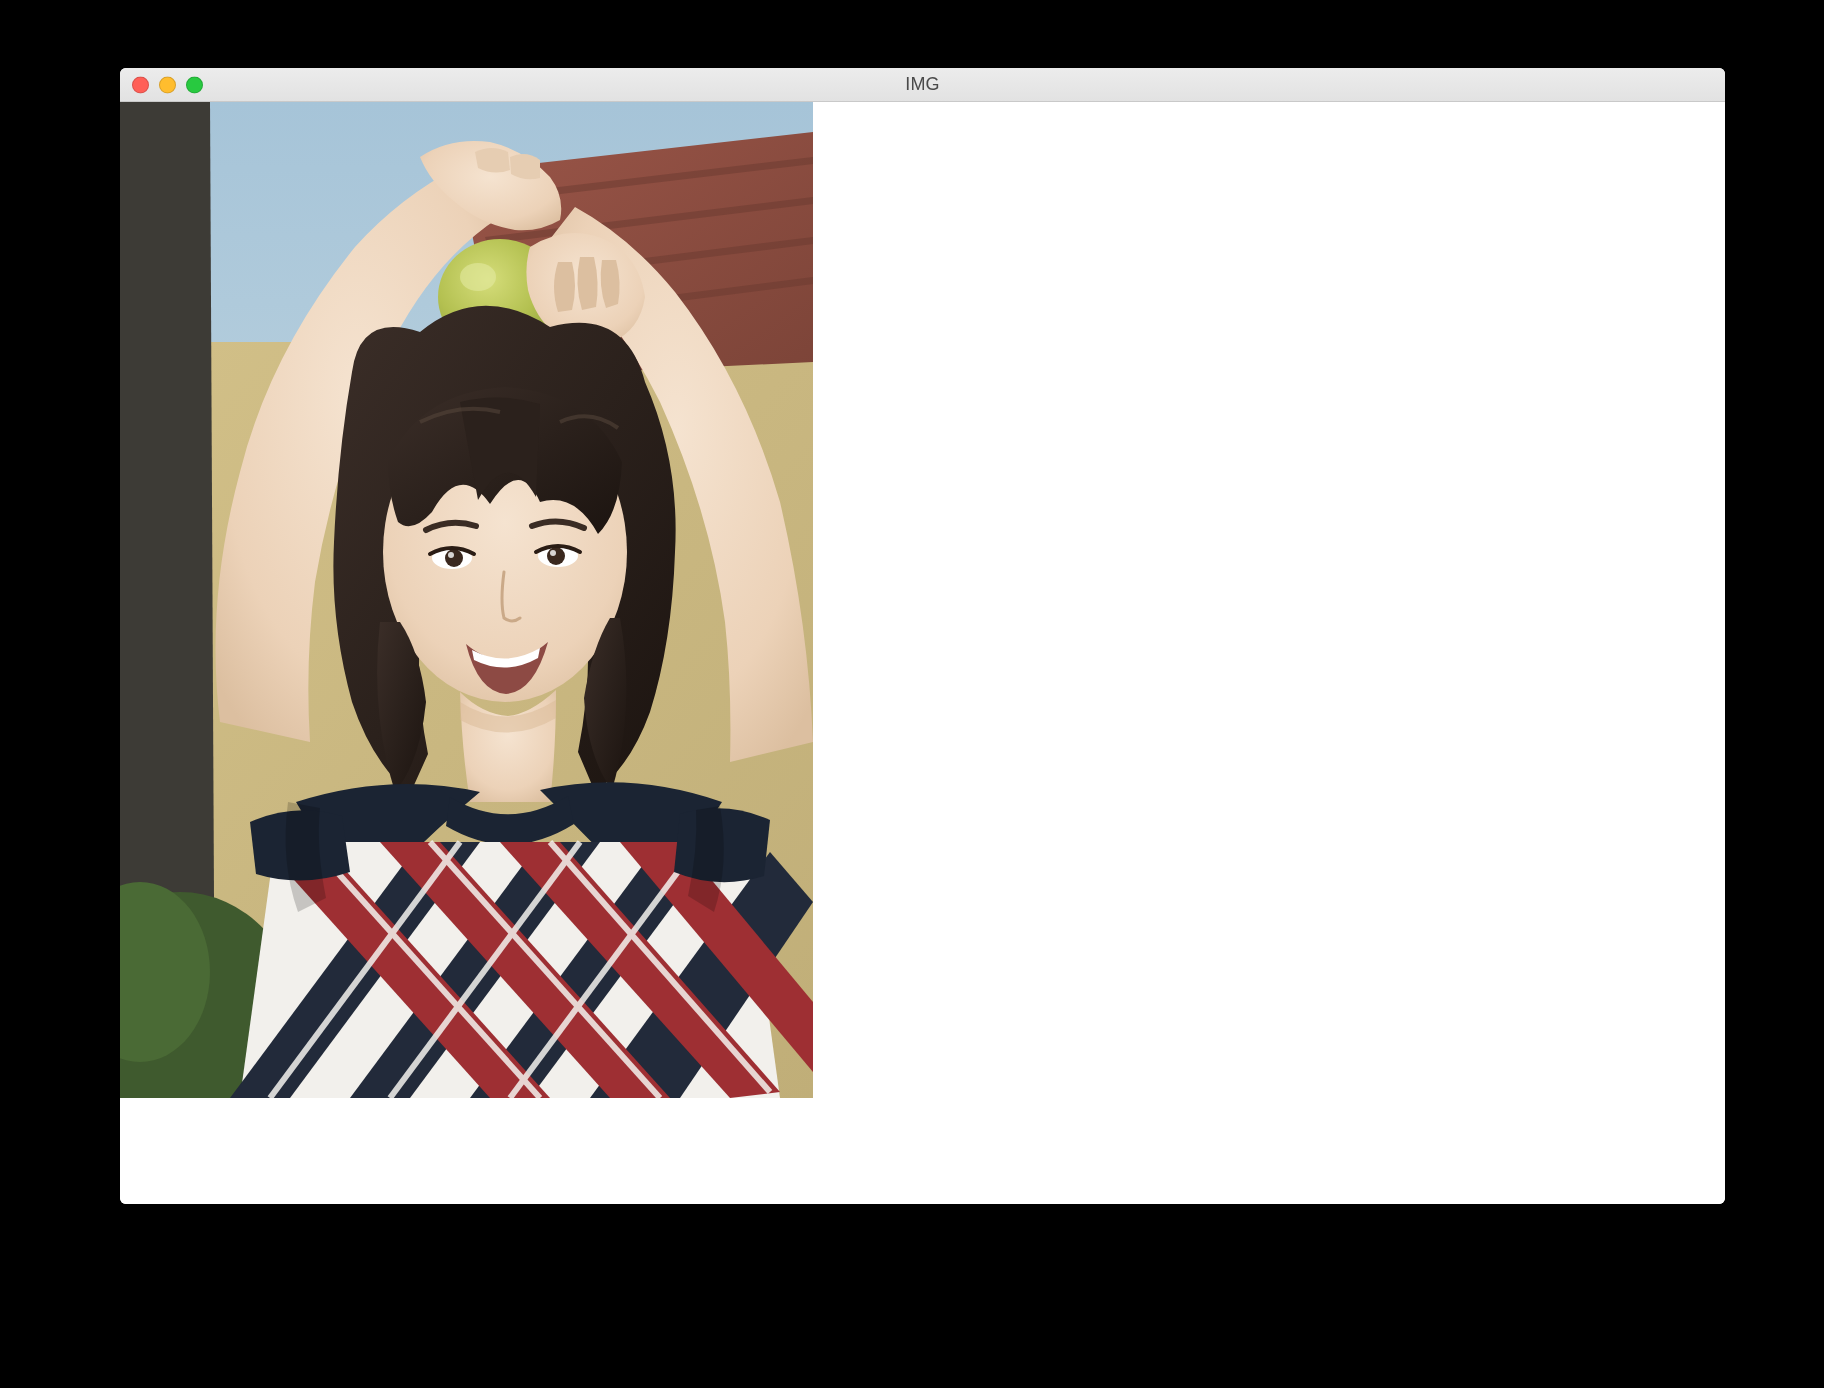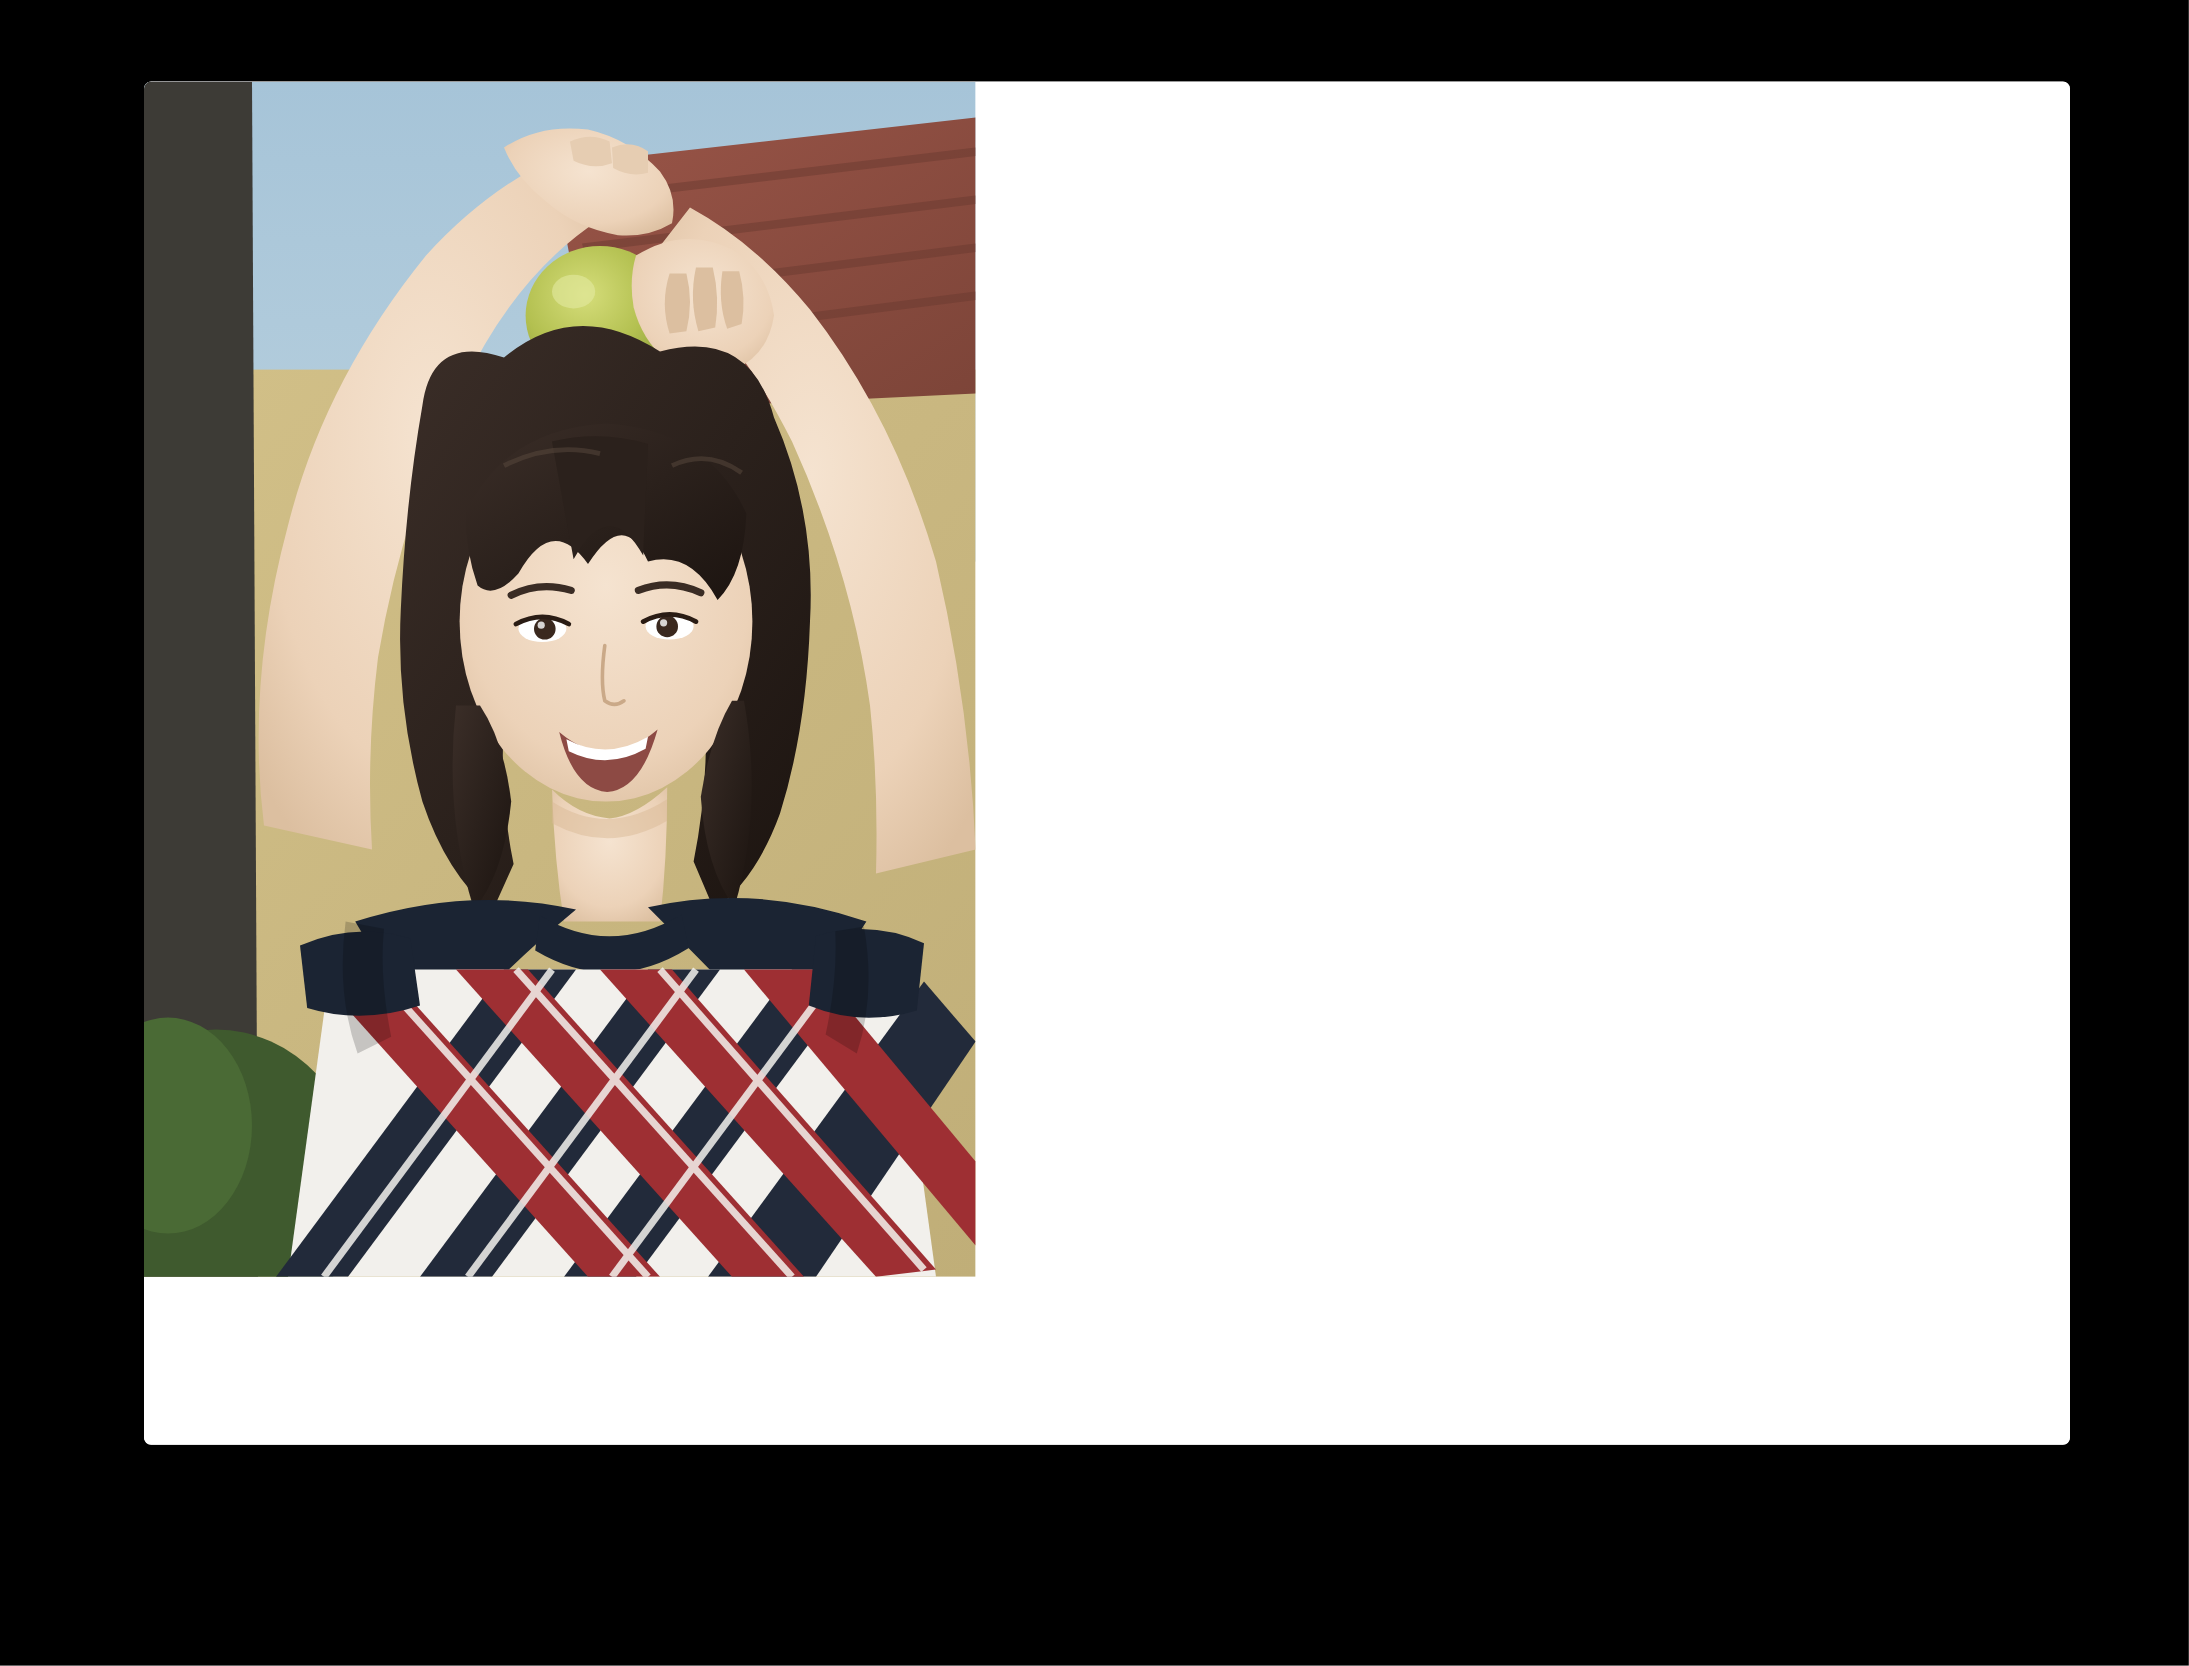--- a/index.html
+++ b/index.html
@@ -102,20 +102,28 @@
       display: block;
       width: 100%;
       height: 100%;
     }
   </style>
 </head>
 <body>
 
 <div class="desktop">
   <div class="window">
+    <div class="titlebar">
+      <div class="traffic-lights">
+        <div class="traffic-light close"></div>
+        <div class="traffic-light minimize"></div>
+        <div class="traffic-light zoom"></div>
+      </div>
+      <div class="window-title">IMG</div>
+    </div>
     <div class="content">
       <div class="photo" aria-label="portrait-photo-woman-with-apple-on-head">
         <svg viewBox="0 0 693 996" preserveAspectRatio="xMidYMid slice">
           <defs>
             <linearGradient id="skyGrad" x1="0" y1="0" x2="0" y2="1">
               <stop offset="0%" stop-color="#a6c4d8"></stop>
               <stop offset="100%" stop-color="#b8d0de"></stop>
             </linearGradient>
             <linearGradient id="wallGrad" x1="0" y1="0" x2="1" y2="1">
               <stop offset="0%" stop-color="#d2c088"></stop>

